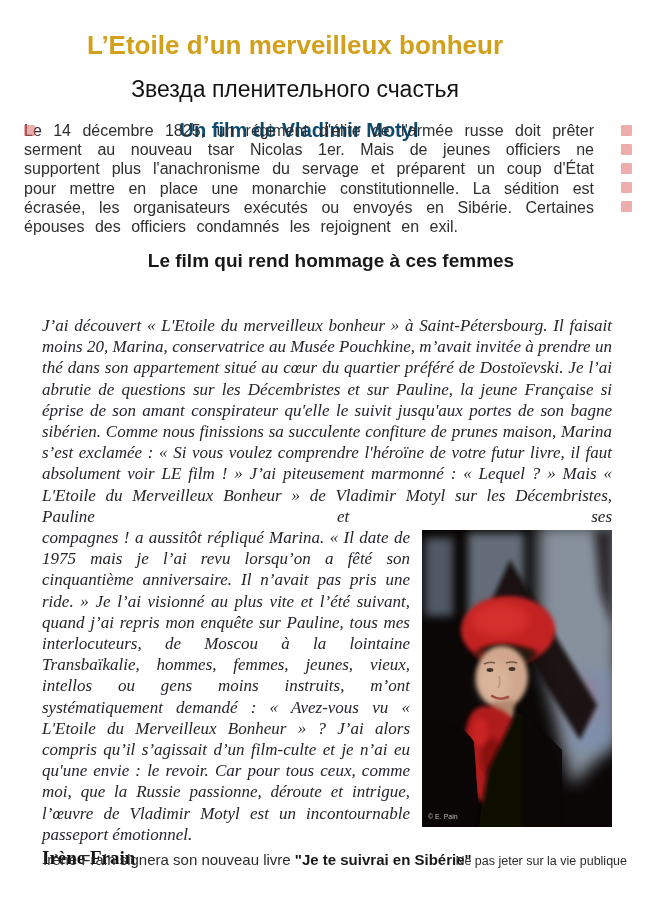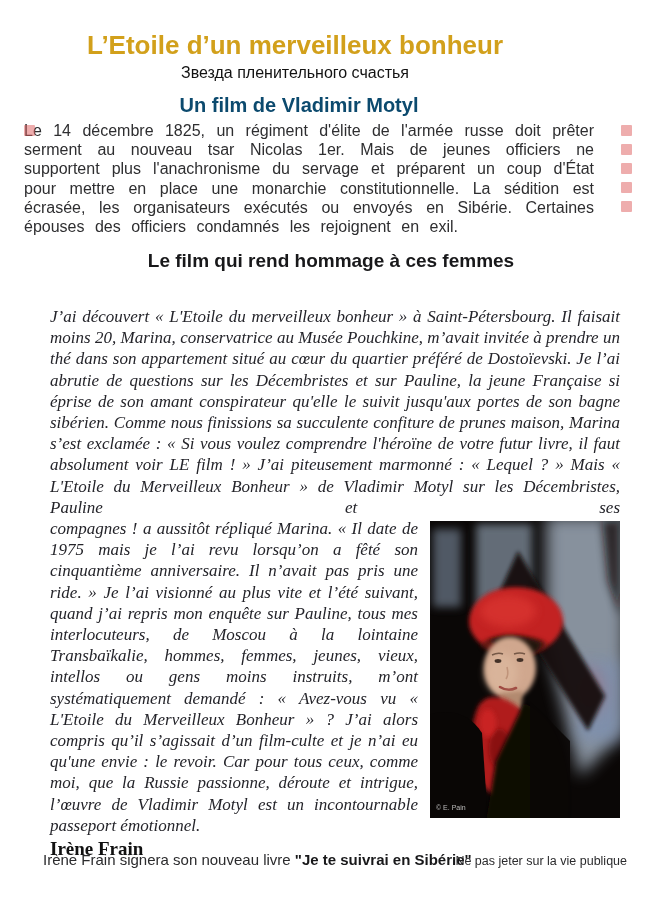--- a/index.html
+++ b/index.html
@@ -13,22 +13,22 @@
   }
   
   .head{position:absolute;top:30px;left:0;width:590px;text-align:center;}
   .title-fr{
     margin:0;
     font-family:"Liberation Sans", sans-serif;
     font-weight:bold;font-size:26px;line-height:30px;
     color:#D2A01B;
   }
   .title-ru{
-    margin:0;
-    font-weight:normal;font-size:16px;line-height:26px;
+    margin:16px;
+    font-weight:normal;font-size:23px;line-height:26px;
     color:#121212;
   }
   .byline{
     margin:7px 0 0 8px;
     font-weight:bold;font-size:20px;line-height:24px;
     color:#0c4a6e;
   }
   
   .synopsis{
     position:absolute;top:121px;left:24px;width:570px;
@@ -48,26 +48,25 @@
   .mark-r5{left:621px;top:201px;}
   
   .highlight{
     position:absolute;top:247px;left:4px;width:654px;
     text-align:center;
     font-weight:bold;font-size:19px;line-height:27px;
     color:#18181a;
   }
   
   .testimonial{
-    position:absolute;top:306px;left:42px;width:570px;
+    position:absolute;top:315px;left:42px;width:570px;
     font-family:"Liberation Serif", serif;
     font-style:italic;
     font-size:17px;line-height:21.2px;
     color:#24242a;
-    margin-left:8px;
   }
   .t1{margin:0;text-align:justify;text-align-last:justify;}
   .t2{margin:0;text-align:justify;}
   .photo{
     float:right;
     width:190px;height:297px;
     margin:3px 0 42px 12px;
     position:relative;
     background:#0a0706;
   }

